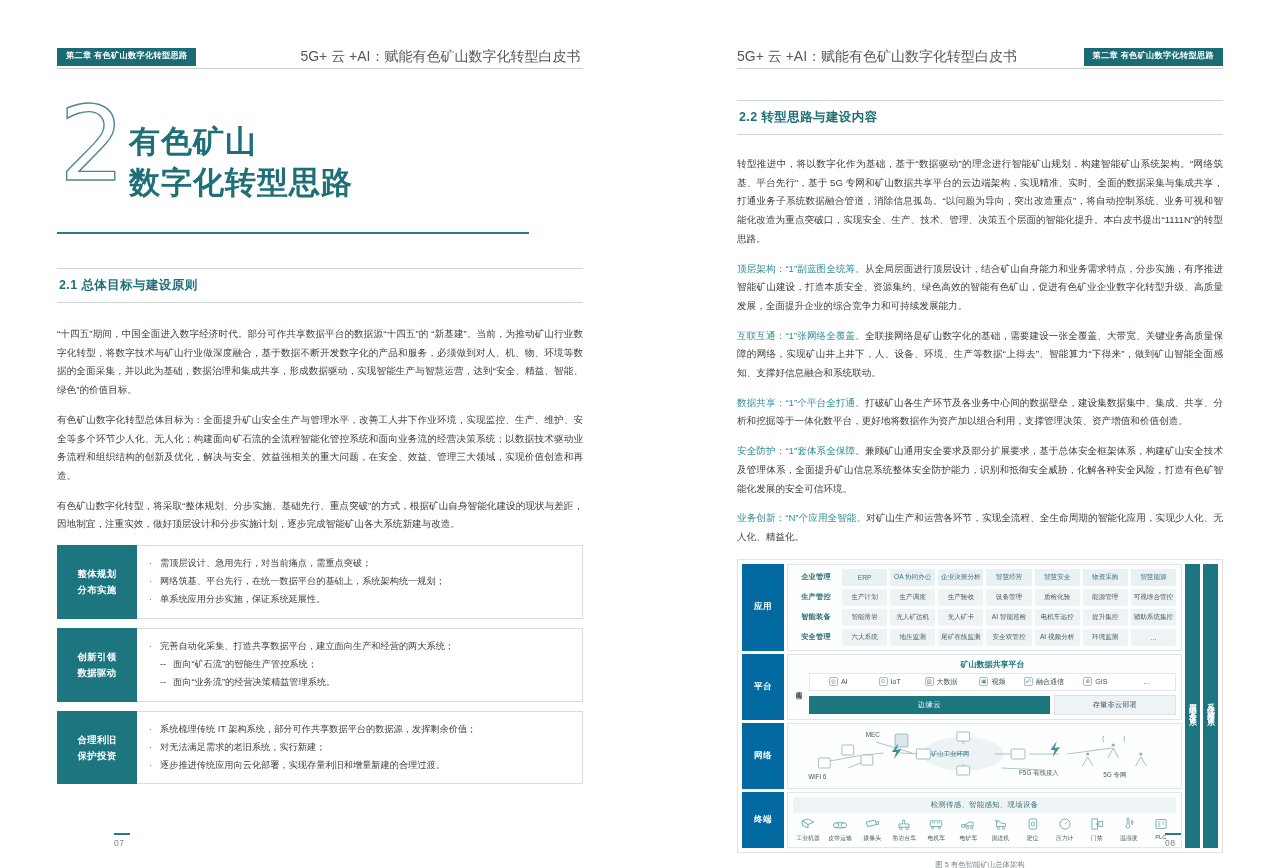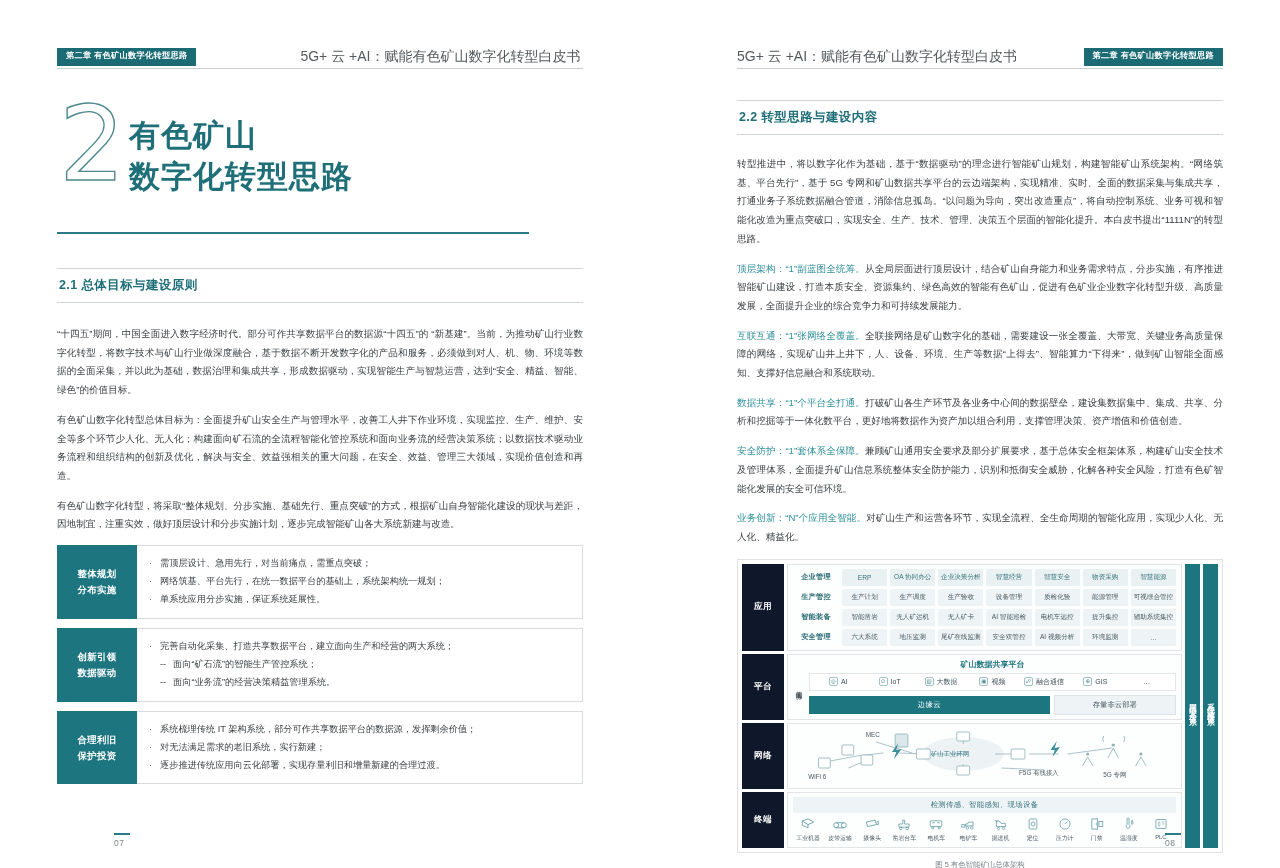--- a/index.html
+++ b/index.html
@@ -42,21 +42,21 @@
   
   .chapter-block { position: absolute; top: 96px; left: 0; right: 0; height: 130px; }
   .big-num {
     position: absolute; left: 2px; top: -4px;
     font-size: 104px; line-height: 1;
     font-weight: 400;
     color: transparent;
     -webkit-text-stroke: 1.4px #4f8a90;
     font-family: "DejaVu Sans", sans-serif;
   }
-  .chapter-lines { position: absolute; left: 72px; top: 20px; }
+  .chapter-lines { position: absolute; left: 72px; top: 26px; }
   .chapter-line {
     font-size: 31px; font-weight: bold; color: #1f6f78;
     line-height: 1.32; letter-spacing: 1px;
   }
   .chapter-rule {
     position: absolute; top: 232px; left: 0; width: 472px;
     height: 2px; background: #2a7b85;
   }
 
   
@@ -119,21 +119,21 @@
   
   .figure { margin-top: 12px; }
   .arch {
     display: flex; border: 1px solid #dfe3e5; background: #fff;
     padding: 4px; gap: 3px;
   }
   .arch-main { flex: 1 1 auto; display: flex; flex-direction: column; gap: 3px; }
   .arch-row { display: flex; gap: 3px; }
   .lyr-label {
     width: 42px; flex: 0 0 42px;
-    background: #0f172a; color: #fff;
+    background: #0369a1; color: #fff;
     font-size: 8.6px; font-weight: bold;
     display: flex; align-items: center; justify-content: center;
     letter-spacing: .5px;
   }
   .lyr-body {
     flex: 1 1 auto; border: 1px solid #e1e5e7; background: #fdfefe;
     padding: 4px 5px;
   }
   
   .app-grid { display: flex; flex-direction: column; gap: 3px; }

